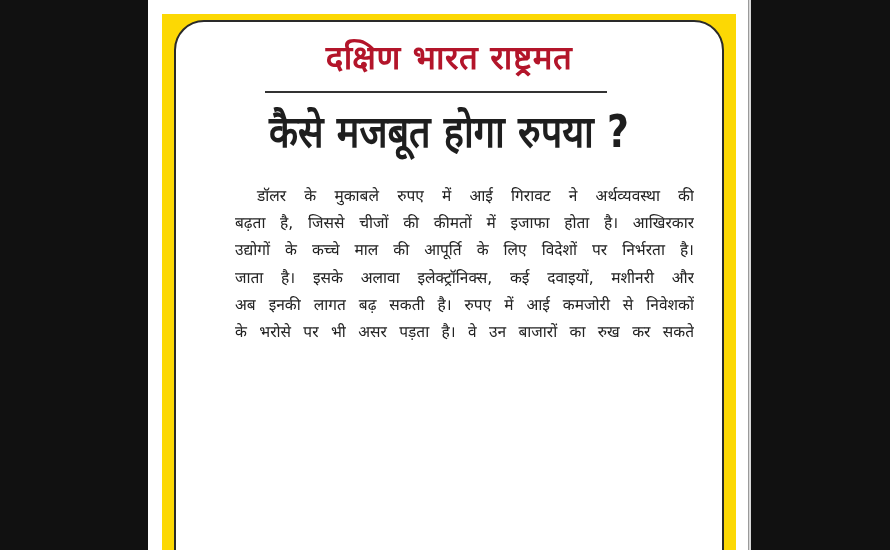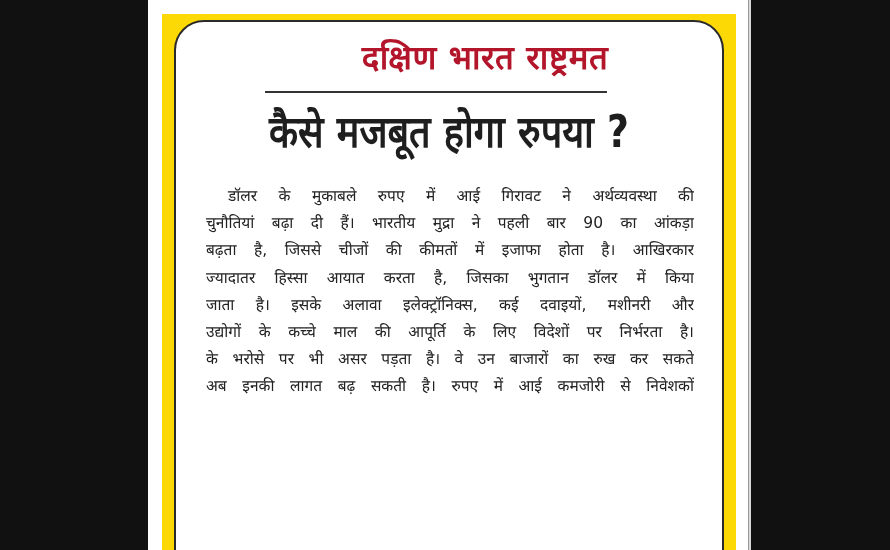--- a/index.html
+++ b/index.html
@@ -59,21 +59,20 @@
       position: absolute;
       left: 0; top: 14px;
       width: 100%;
       text-align: center;
       color: #b3152a;
       font-family: "DejaVu Sans", sans-serif;
       font-weight: bold;
       font-size: 33px;
       line-height: 44px;
       letter-spacing: 0.5px;
-      padding-left: 36px;
     }
     .masthead-rule {
       position: absolute;
       left: 89px; top: 69px;
       width: 342px; height: 2px;
       background: #333333;
     }
     .headline {
       position: absolute;
       left: 0; top: 80px;
@@ -97,44 +96,43 @@
       line-height: 27.2px;
       text-align: justify;
     }
     .body-line {
       display: block;
       white-space: nowrap;
       text-align-last: justify;
       text-align: justify;
       overflow: hidden;
       height: 27.2px;
+      margin-left: 29px;
     }
     .body-line.indent {
       padding-left: 22px;
     }
   </style>
 </head>
 <body>
 
 <div class="viewer-bg-left"></div>
 
 <div class="page">
   <div class="yellow-frame">
     <div class="inner-box">
       <div class="masthead">दक्षिण भारत राष्ट्रमत</div>
       <div class="masthead-rule"></div>
       <div class="headline">कैसे मजबूत होगा रुपया ?</div>
       <div class="body-text">
         <span class="body-line indent">डॉलर के मुकाबले रुपए में आई गिरावट ने अर्थव्यवस्था की</span>
-        <span class="body-line">चुनौतियां बढ़ा दी हैं। भारतीय मुद्रा ने पहली बार 90 का आंकड़ा</span>
         <span class="body-line">बढ़ता है, जिससे चीजों की कीमतों में इजाफा होता है। आखिरकार</span>
-        <span class="body-line">ज्यादातर हिस्सा आयात करता है, जिसका भुगतान डॉलर में किया</span>
+        <span class="body-line">उद्योगों के कच्चे माल की आपूर्ति के लिए विदेशों पर निर्भरता है।</span>
         <span class="body-line">जाता है। इसके अलावा इलेक्ट्रॉनिक्स, कई दवाइयों, मशीनरी और</span>
-        <span class="body-line">उद्योगों के कच्चे माल की आपूर्ति के लिए विदेशों पर निर्भरता है।</span>
+        <span class="body-line">अब इनकी लागत बढ़ सकती है। रुपए में आई कमजोरी से निवेशकों</span>
         <span class="body-line">के भरोसे पर भी असर पड़ता है। वे उन बाजारों का रुख कर सकते</span>
-        <span class="body-line">अब इनकी लागत बढ़ सकती है। रुपए में आई कमजोरी से निवेशकों</span>
       </div>
     </div>
   </div>
 </div>
 
 <div class="page-edge"></div>
 <div class="viewer-bg-right"></div>
 
 </body></html>

